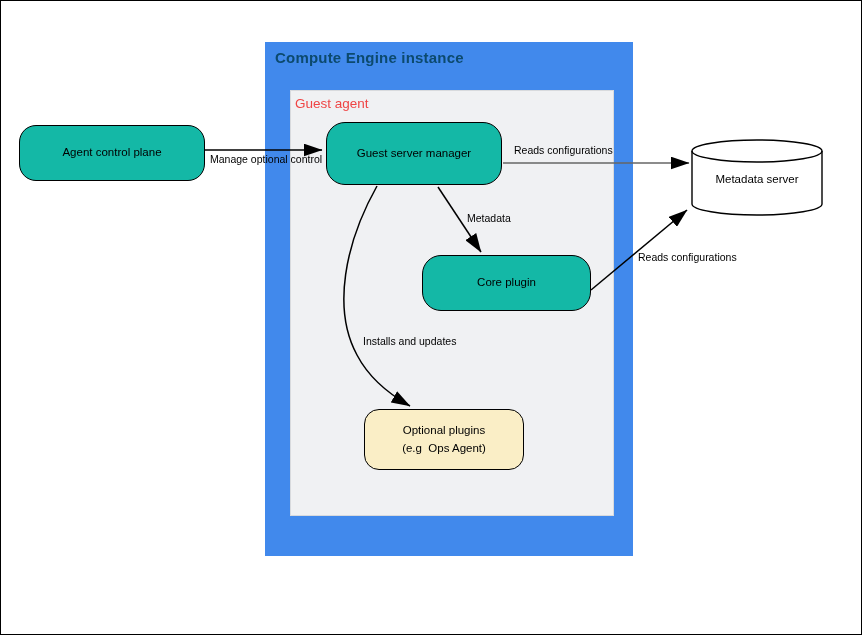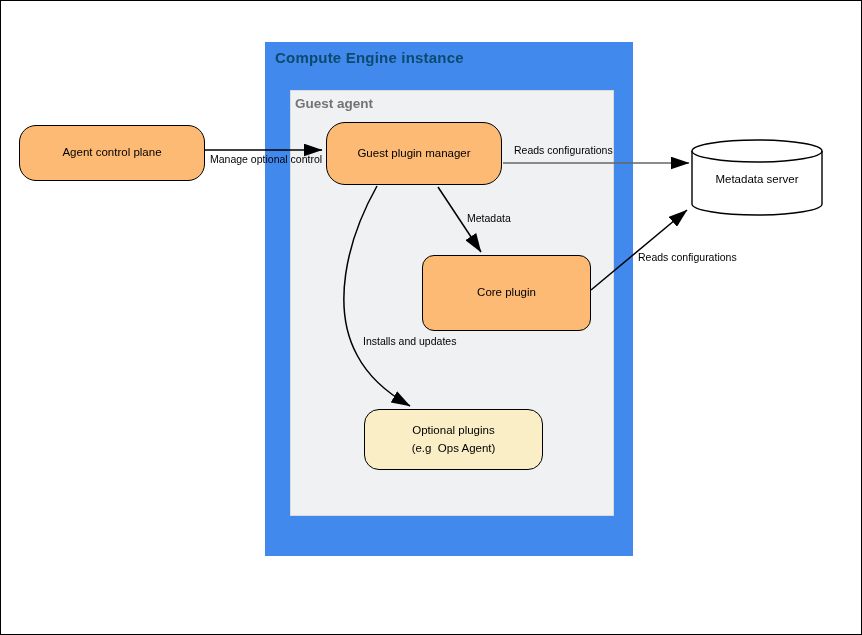--- a/index.html
+++ b/index.html
@@ -20,36 +20,36 @@
     position:absolute;left:274px;top:48px;
     color:#0c4a6e;font-size:15px;font-weight:600;letter-spacing:.2px;
     white-space:nowrap;z-index:2;
   }
   .container-gray{
     position:absolute;left:289px;top:89px;width:324px;height:426px;
     background:#F0F1F3;border:1px solid #D8DADD;box-sizing:border-box;z-index:2;
   }
   .container-gray-title{
     position:absolute;left:294px;top:95px;
-    color:#737373;font-size:13.5px;font-weight:700;white-space:nowrap;z-index:3;
+    color:#ef4444;font-size:13.5px;font-weight:400;white-space:nowrap;z-index:3;
   }
   
   .node{
     position:absolute;box-sizing:border-box;
     border:1.5px solid #000;
     display:flex;align-items:center;justify-content:center;
     text-align:center;font-size:11.5px;color:#000;z-index:4;
     line-height:1.55;
   }
-  .node-blue{background:#fdba74;}
+  .node-blue{background:#14b8a6;}
   .node-yellow{background:#FAEEC6;}
   .n-acp{left:18px;top:124px;width:186px;height:56px;border-radius:17px;}
   .n-gam{left:325px;top:121px;width:176px;height:63px;border-radius:19px;}
-  .n-core{left:421px;top:254px;width:169px;height:76px;border-radius:12px;}
-  .n-opt{left:363px;top:408px;width:179px;height:61px;border-radius:15px;flex-direction:column;}
+  .n-core{left:421px;top:254px;width:169px;height:56px;border-radius:19px;}
+  .n-opt{left:363px;top:408px;width:160px;height:61px;border-radius:15px;flex-direction:column;}
   .n-opt .l2{white-space:pre;}
   
   .n-meta{
     position:absolute;left:690px;top:138px;width:132px;height:77px;z-index:4;
   }
   .n-meta .cyl-label{
     position:absolute;left:0;top:14px;width:132px;height:52px;
     display:flex;align-items:center;justify-content:center;
     font-size:11.5px;color:#000;
   }
@@ -77,21 +77,21 @@
   <div class="container-blue-title">Compute Engine instance</div>
 
   <div class="container-gray"></div>
   <div class="container-gray-title">Guest agent</div>
 
   <div class="node node-blue n-acp">
     <span>Agent control plane</span>
   </div>
 
   <div class="node node-blue n-gam">
-    <span>Guest plugin manager</span>
+    <span>Guest server manager</span>
   </div>
 
   <div class="node node-blue n-core">
     <span>Core plugin</span>
   </div>
 
   <div class="node node-yellow n-opt">
     <span class="l1">Optional plugins</span>
     <span class="l2">(e.g  Ops Agent)</span>
   </div>

